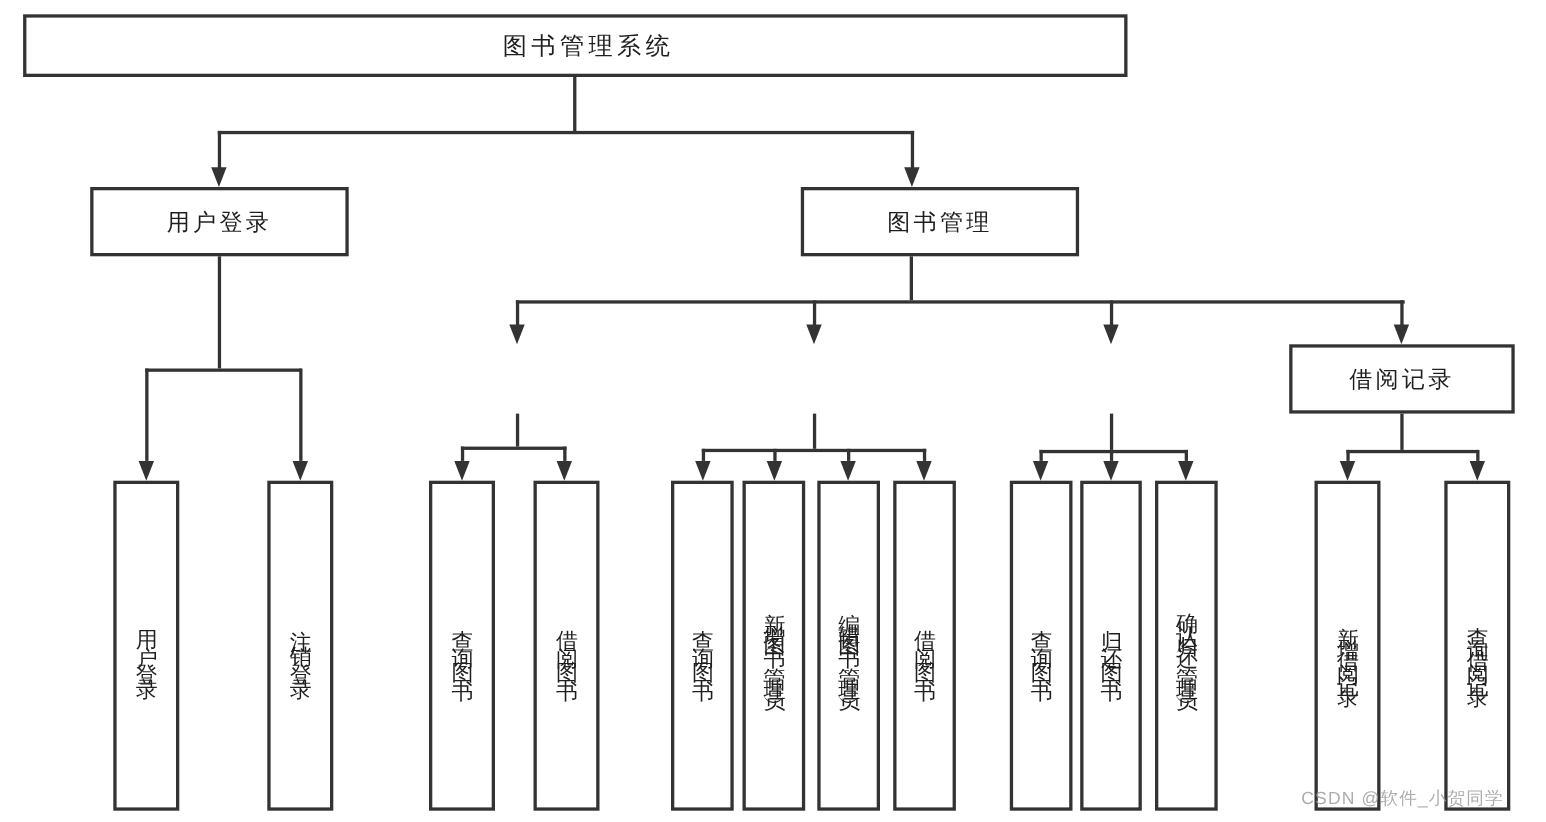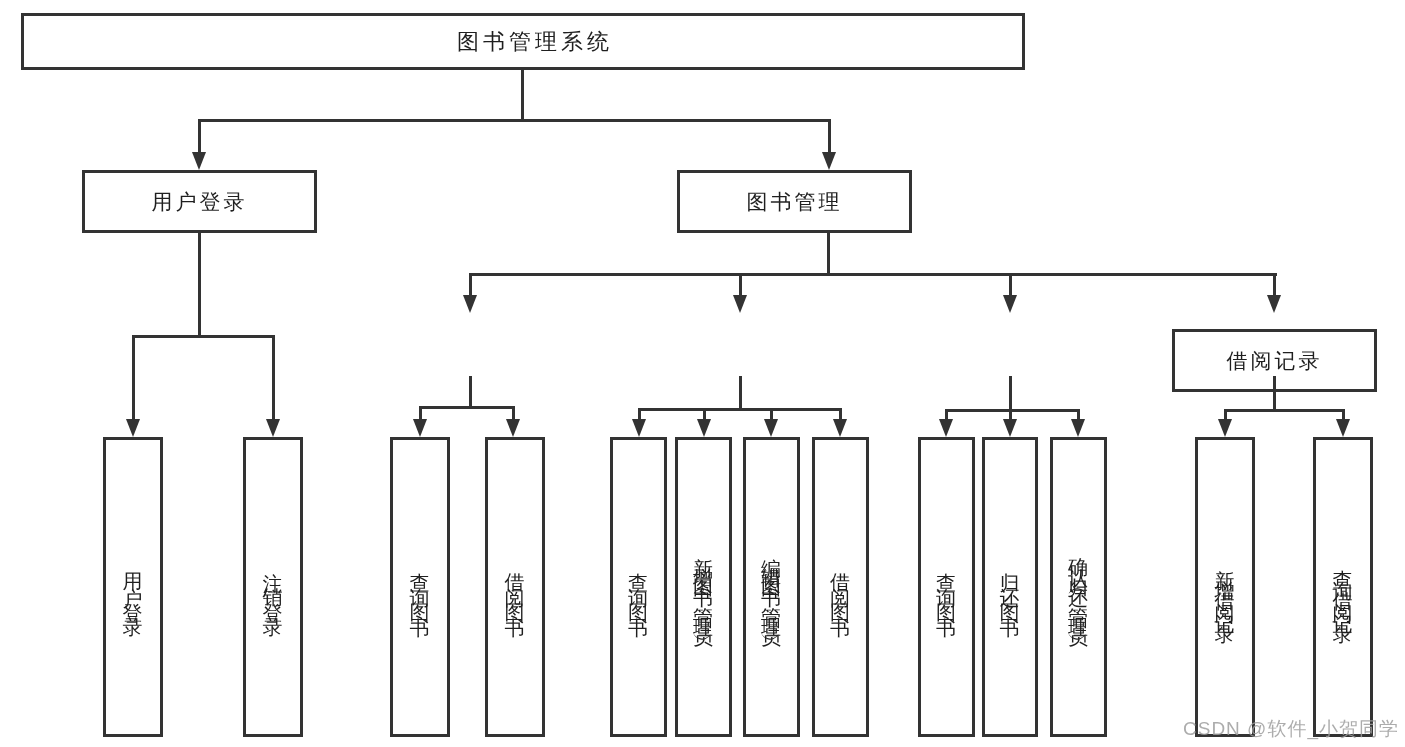--- a/index.html
+++ b/index.html
@@ -29,21 +29,21 @@
   .ls-long  { letter-spacing:10px; }
   .vline { position:absolute; width:3px; background:#333333; }
   .hline { position:absolute; height:3px; background:#333333; }
   .arrowhead {
     position:absolute; width:0; height:0;
     border-left:7px solid transparent; border-right:7px solid transparent;
     border-top:18px solid #333333;
   }
   .watermark {
     position:absolute; left:1183px; top:716px; z-index:6;
-    font-size:19px; color:rgba(158,158,158,0.85); letter-spacing:1px; white-space:nowrap;
+    font-size:16px; color:rgba(158,158,158,0.85); letter-spacing:1px; white-space:nowrap;
   }
 </style>
 </head>
 <body>
 
 <div class="stage">
 
   <div class="node root" style="left:21px; top:13px; width:1004px; height:57px;">
     <span>图书管理系统</span>
   </div>
@@ -51,21 +51,21 @@
   <div class="vline" style="left:521px; top:70px; height:50px;"></div>
   <div class="hline" style="left:198px; top:119px; width:633px;"></div>
   <div class="vline" style="left:198px; top:119px; height:34px;"></div>
   <div class="arrowhead" style="left:192px; top:152px;"></div>
   <div class="vline" style="left:828px; top:119px; height:34px;"></div>
   <div class="arrowhead" style="left:822px; top:152px;"></div>
 
   <div class="node" style="left:82px; top:170px; width:235px; height:63px;">
     <span>用户登录</span>
   </div>
-  <div class="node" style="left:677px; top:170px; width:235px; height:63px;">
+  <div class="node" style="left:728px; top:170px; width:253px; height:63px;">
     <span>图书管理</span>
   </div>
 
   <div class="vline" style="left:198px; top:233px; height:102px;"></div>
   <div class="hline" style="left:132px; top:335px; width:142px;"></div>
   <div class="vline" style="left:132px; top:335px; height:84px;"></div>
   <div class="arrowhead" style="left:126px; top:419px;"></div>
   <div class="vline" style="left:272px; top:335px; height:84px;"></div>
   <div class="arrowhead" style="left:266px; top:419px;"></div>
 
@@ -73,21 +73,21 @@
   <div class="hline" style="left:469px; top:273px; width:808px;"></div>
   <div class="vline" style="left:469px; top:273px; height:23px;"></div>
   <div class="arrowhead" style="left:463px; top:295px;"></div>
   <div class="vline" style="left:739px; top:273px; height:23px;"></div>
   <div class="arrowhead" style="left:733px; top:295px;"></div>
   <div class="vline" style="left:1009px; top:273px; height:23px;"></div>
   <div class="arrowhead" style="left:1003px; top:295px;"></div>
   <div class="vline" style="left:1273px; top:273px; height:23px;"></div>
   <div class="arrowhead" style="left:1267px; top:295px;"></div>
 
-  <div class="node" style="left:1172px; top:329px; width:205px; height:63px;">
+  <div class="node" style="left:1172px; top:313px; width:205px; height:63px;">
     <span>借阅记录</span>
   </div>
 
   <div class="vline" style="left:469px; top:376px; height:30px;"></div>
   <div class="hline" style="left:419px; top:406px; width:96px;"></div>
   <div class="vline" style="left:419px; top:406px; height:13px;"></div>
   <div class="arrowhead" style="left:413px; top:419px;"></div>
   <div class="vline" style="left:512px; top:406px; height:13px;"></div>
   <div class="arrowhead" style="left:506px; top:419px;"></div>
 

